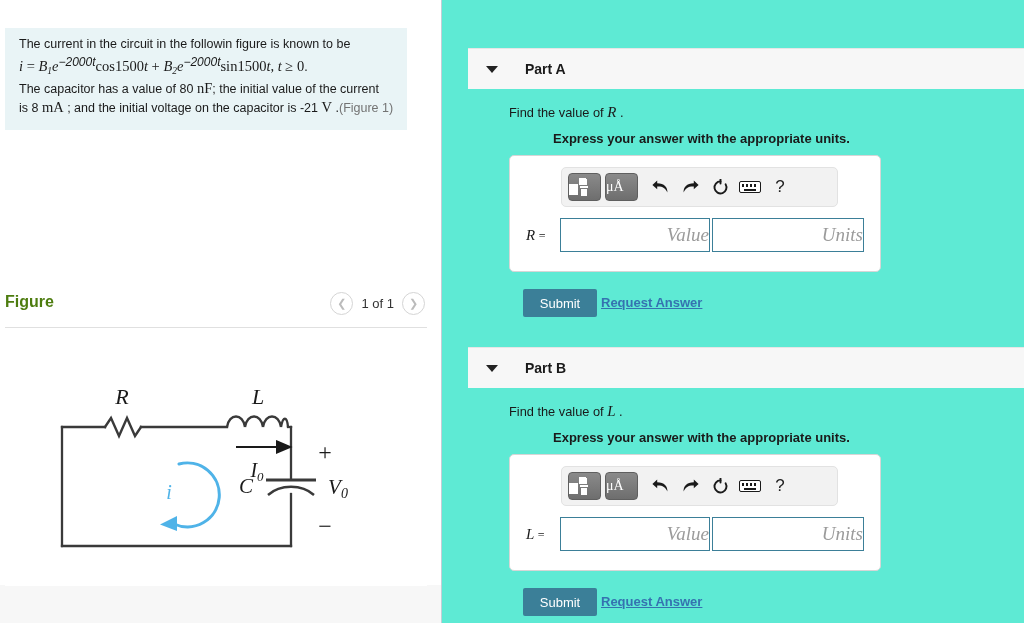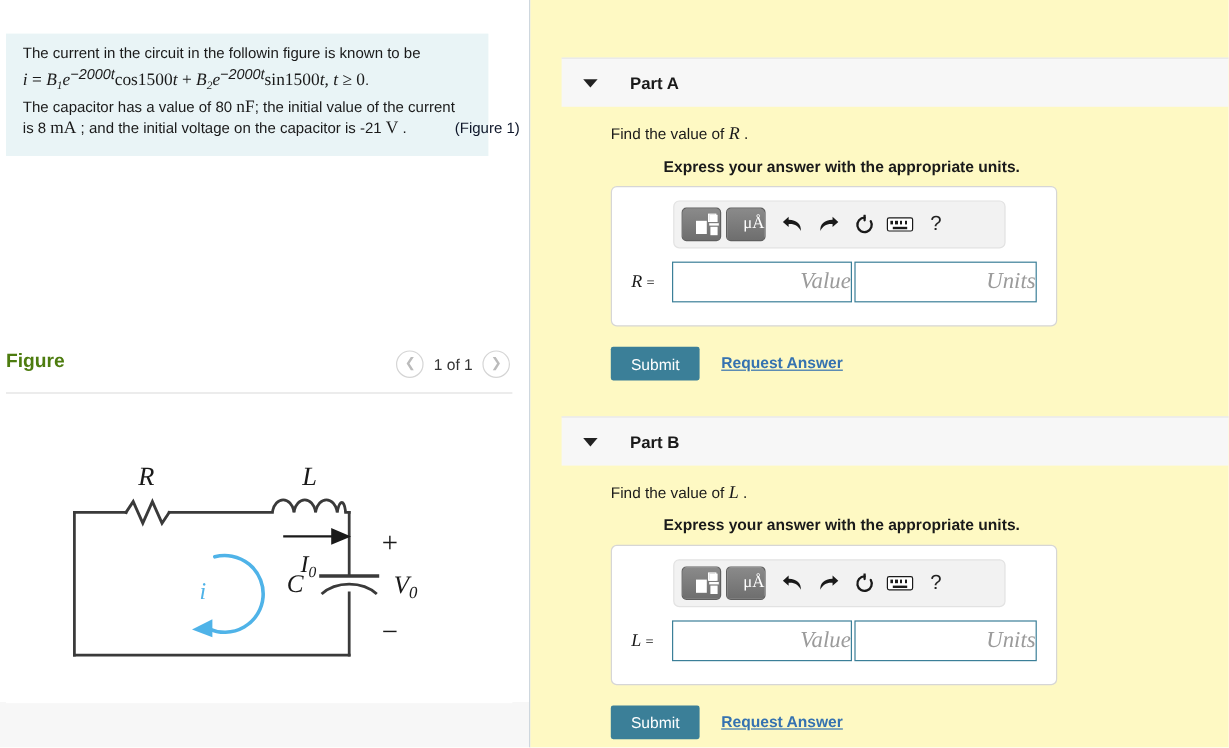--- a/index.html
+++ b/index.html
@@ -37,21 +37,21 @@
   .prob-line {
     font-size: 12.5px;
     color: #1a1a1a;
     line-height: 17.5px;
     white-space: nowrap;
   }
   .mathvar { font-family: "Liberation Serif", serif; font-style: italic; font-size: 14.5px; }
   .mathup  { font-family: "Liberation Serif", serif; font-style: normal; font-size: 14.5px; }
   .sub { font-size: 9.5px; vertical-align: -3px; font-style: italic; font-family: "Liberation Serif", serif; }
   .sup { font-size: 12px; vertical-align: 5px; font-family: Liberation Sans, sans-serif; font-style: italic;}
-  .figlink { color: #0f172a; margin-left: 40px; }
+  .figlink { color: #737373; }
 
   
   #figure-header {
     position: absolute; left: 5px; top: 291px;
     width: 422px; height: 34px;
   }
   #figure-title {
     position: absolute; left: 0; top: 2px;
     font-size: 16px; font-weight: bold; color: #4d7c0f;
   }
@@ -81,21 +81,21 @@
   #vdivider {
     position: absolute; left: 441px; top: 0;
     width: 1px; height: 623px;
     background: #c3ced6;
   }
 
   
   #right-pane {
     position: absolute; left: 442px; top: 0;
     width: 582px; height: 623px;
-    background: #fef9c3;
+    background: #5eead4;
     overflow: hidden;
   }
   .part-header {
     position: absolute; left: 26px;
     width: 556px; height: 41px;
     background: #f7f7f7;
     border-top: 1px solid #e6e6e6;
     box-sizing: border-box;
     display: flex; align-items: center;
   }
@@ -134,21 +134,21 @@
     border-radius: 5px;
     box-sizing: border-box;
     display: flex; align-items: center;
   }
   .mb-btn {
     width: 33px; height: 28px;
     border-radius: 4px;
     background: linear-gradient(#8a8a8a, #6e6e6e);
     border: 1px solid #5f5f5f;
     box-sizing: border-box;
-    display: flex; align-items: center; justify-content: flex-end;
+    display: flex; align-items: center; justify-content: flex-start;
     position: relative;
   }
   .mb-btn:first-child { margin-left: 6px; }
   .mb-btn + .mb-btn { margin-left: 4px; }
   .tmpl-ic { position: relative; width: 20px; height: 18px; }
   .tmpl-ic i { position: absolute; background: #ffffff; display: block; }
   .tmpl-ic .s1 { left: 0;  top: 6px;  width: 9px;  height: 11px; }
   .tmpl-ic .s2 { left: 10px; top: 0;  width: 5px;  height: 5px; border:1px solid #ffffff; background: transparent; }
   .tmpl-ic .s3 { left: 11px; top: 1px; width: 7px; height: 6px; }
   .tmpl-ic .s4 { left: 11px; top: 8px; width: 8px; height: 1.5px; }
@@ -197,21 +197,21 @@
     padding-left: 14px;
     justify-content: flex-end;
   }
   .ans-input .ph {
     font-family: "Liberation Serif", serif;
     font-style: italic; font-size: 19px; color: #9b9b9b;
   }
   #inp-value-a, #inp-value-b { width: 150px; }
   #inp-units-a, #inp-units-b { width: 152px; margin-left: 2px; }
   .submit-btn {
-    position: absolute; left: 67px;
+    position: absolute; left: 81px;
     width: 74px; height: 28px;
     background: #3b7f98; color: #ffffff;
     border: none; border-radius: 2px;
     font-size: 13px; font-family: "Liberation Sans", sans-serif;
     cursor: pointer;
   }
   .req-link {
     position: absolute;
     font-size: 13px; font-weight: bold; color: #3572b0;
     text-decoration: underline; cursor: pointer;

